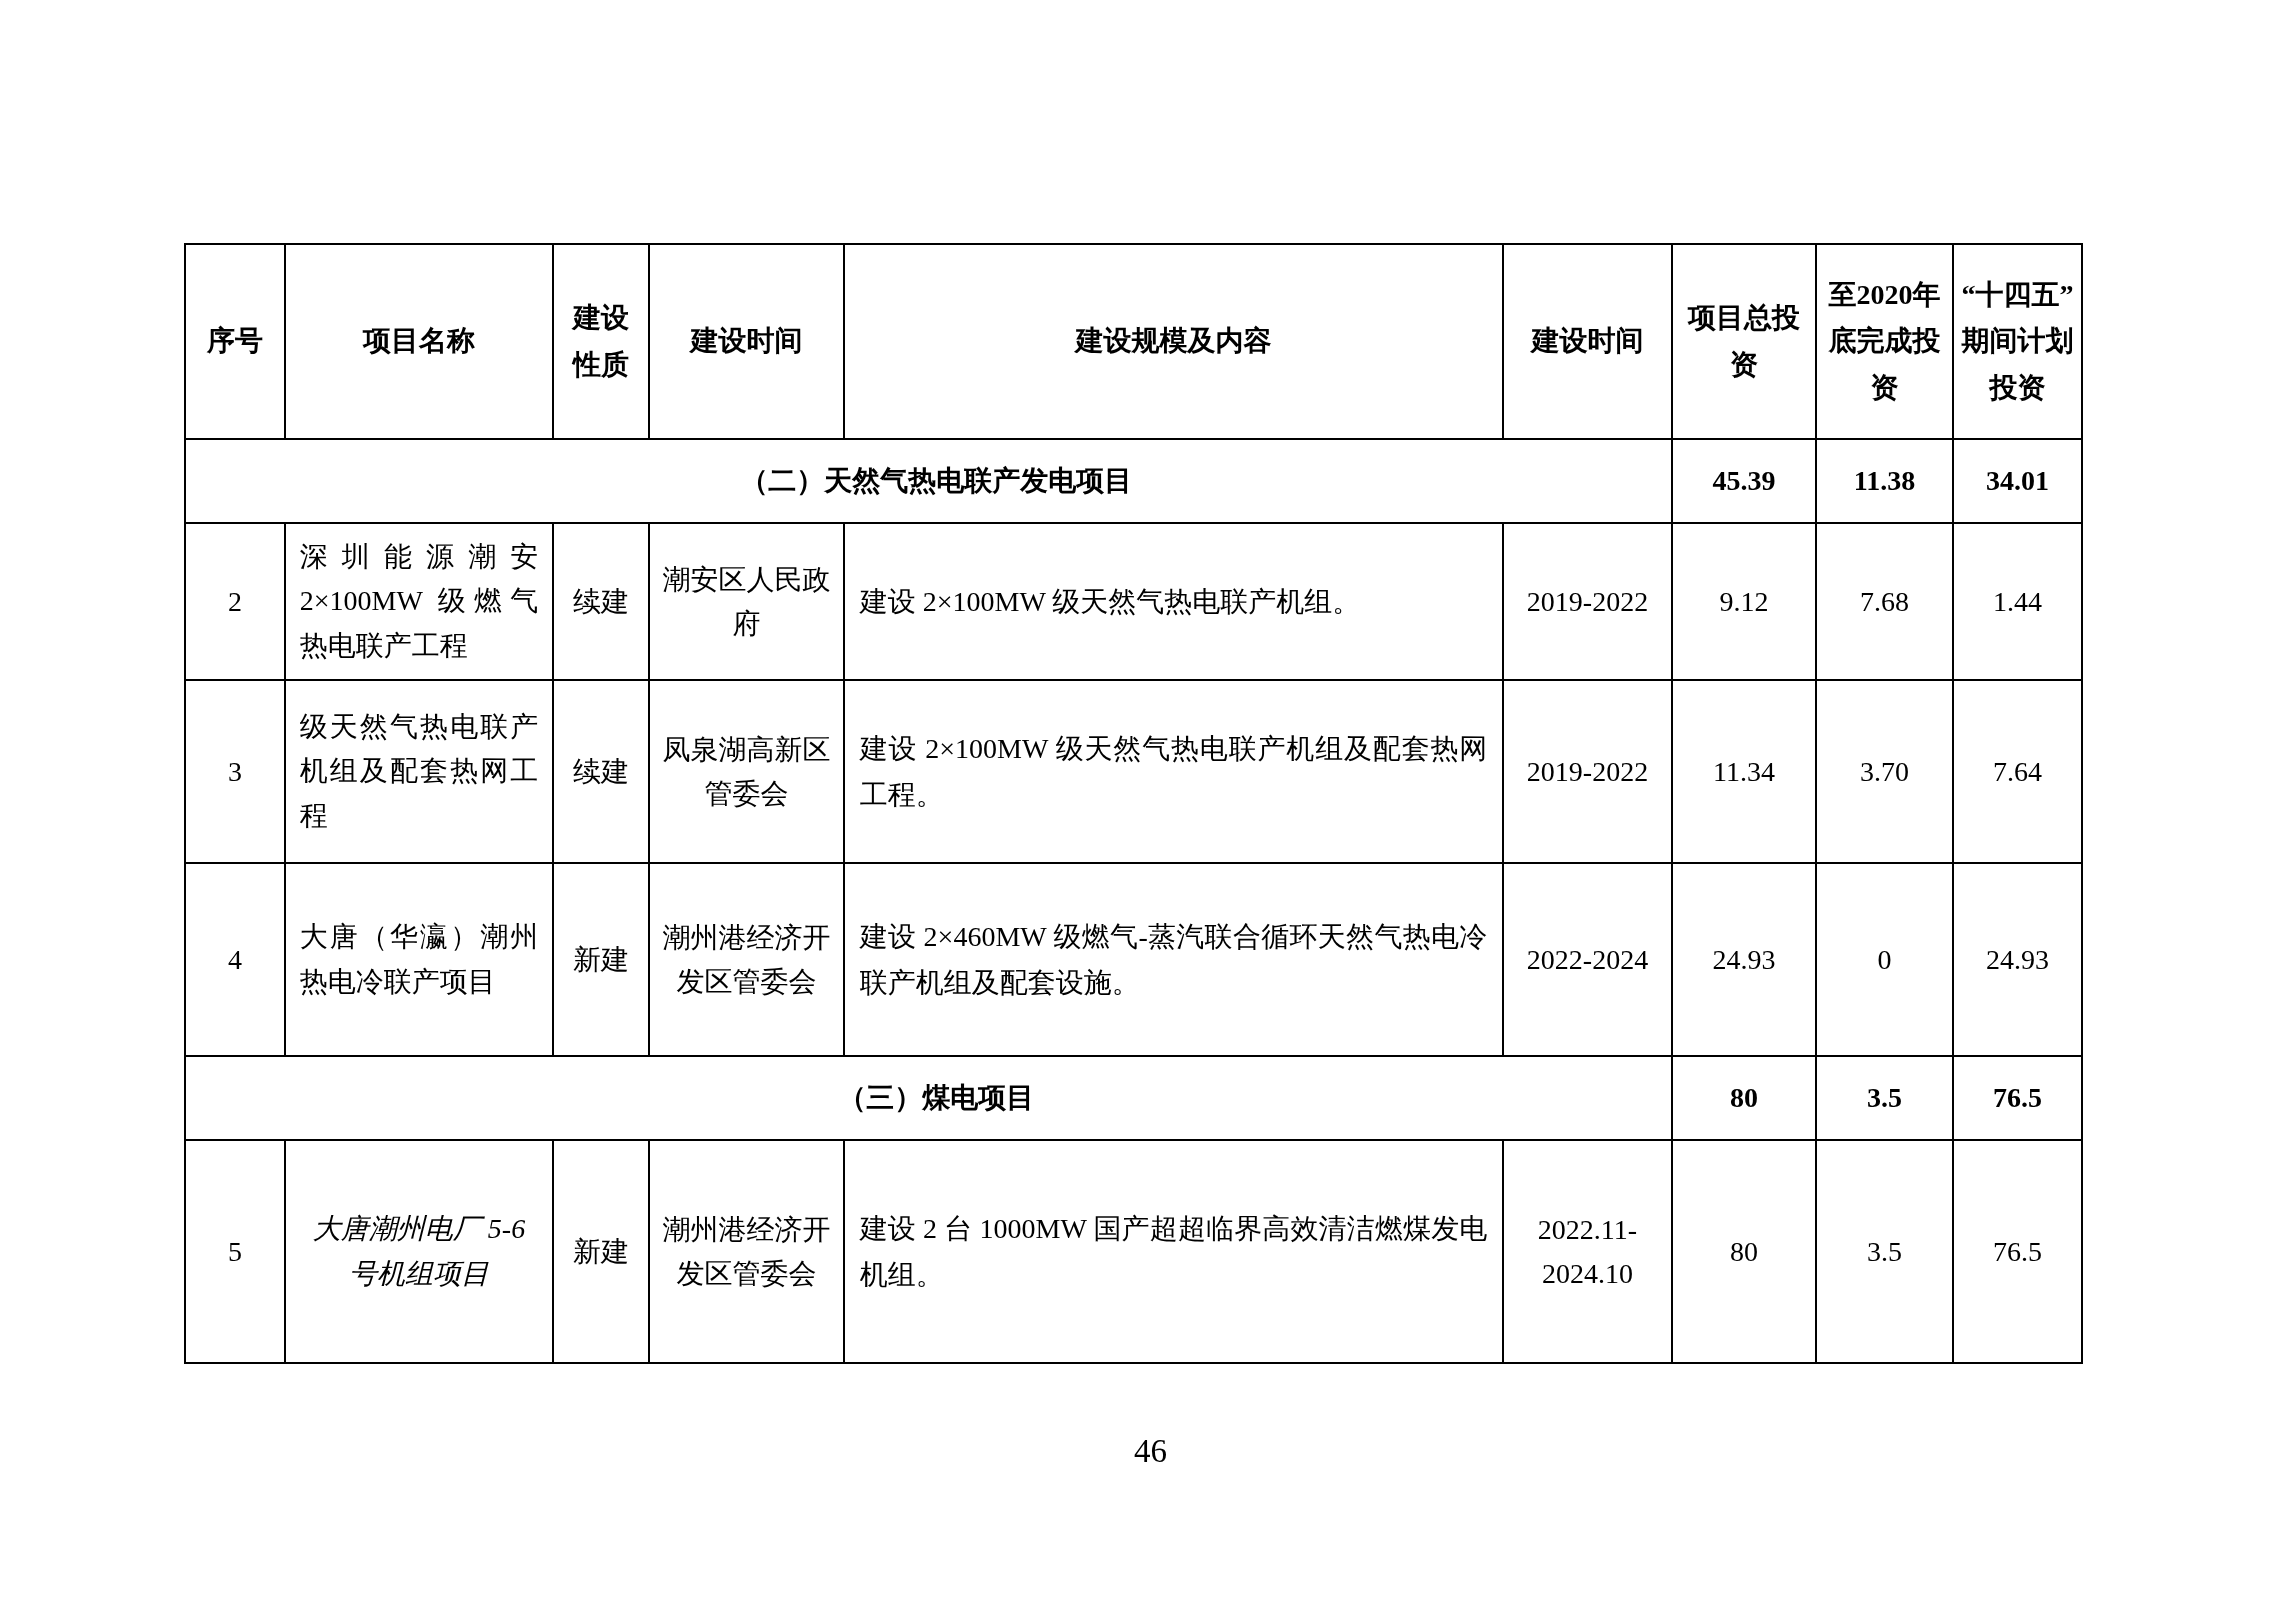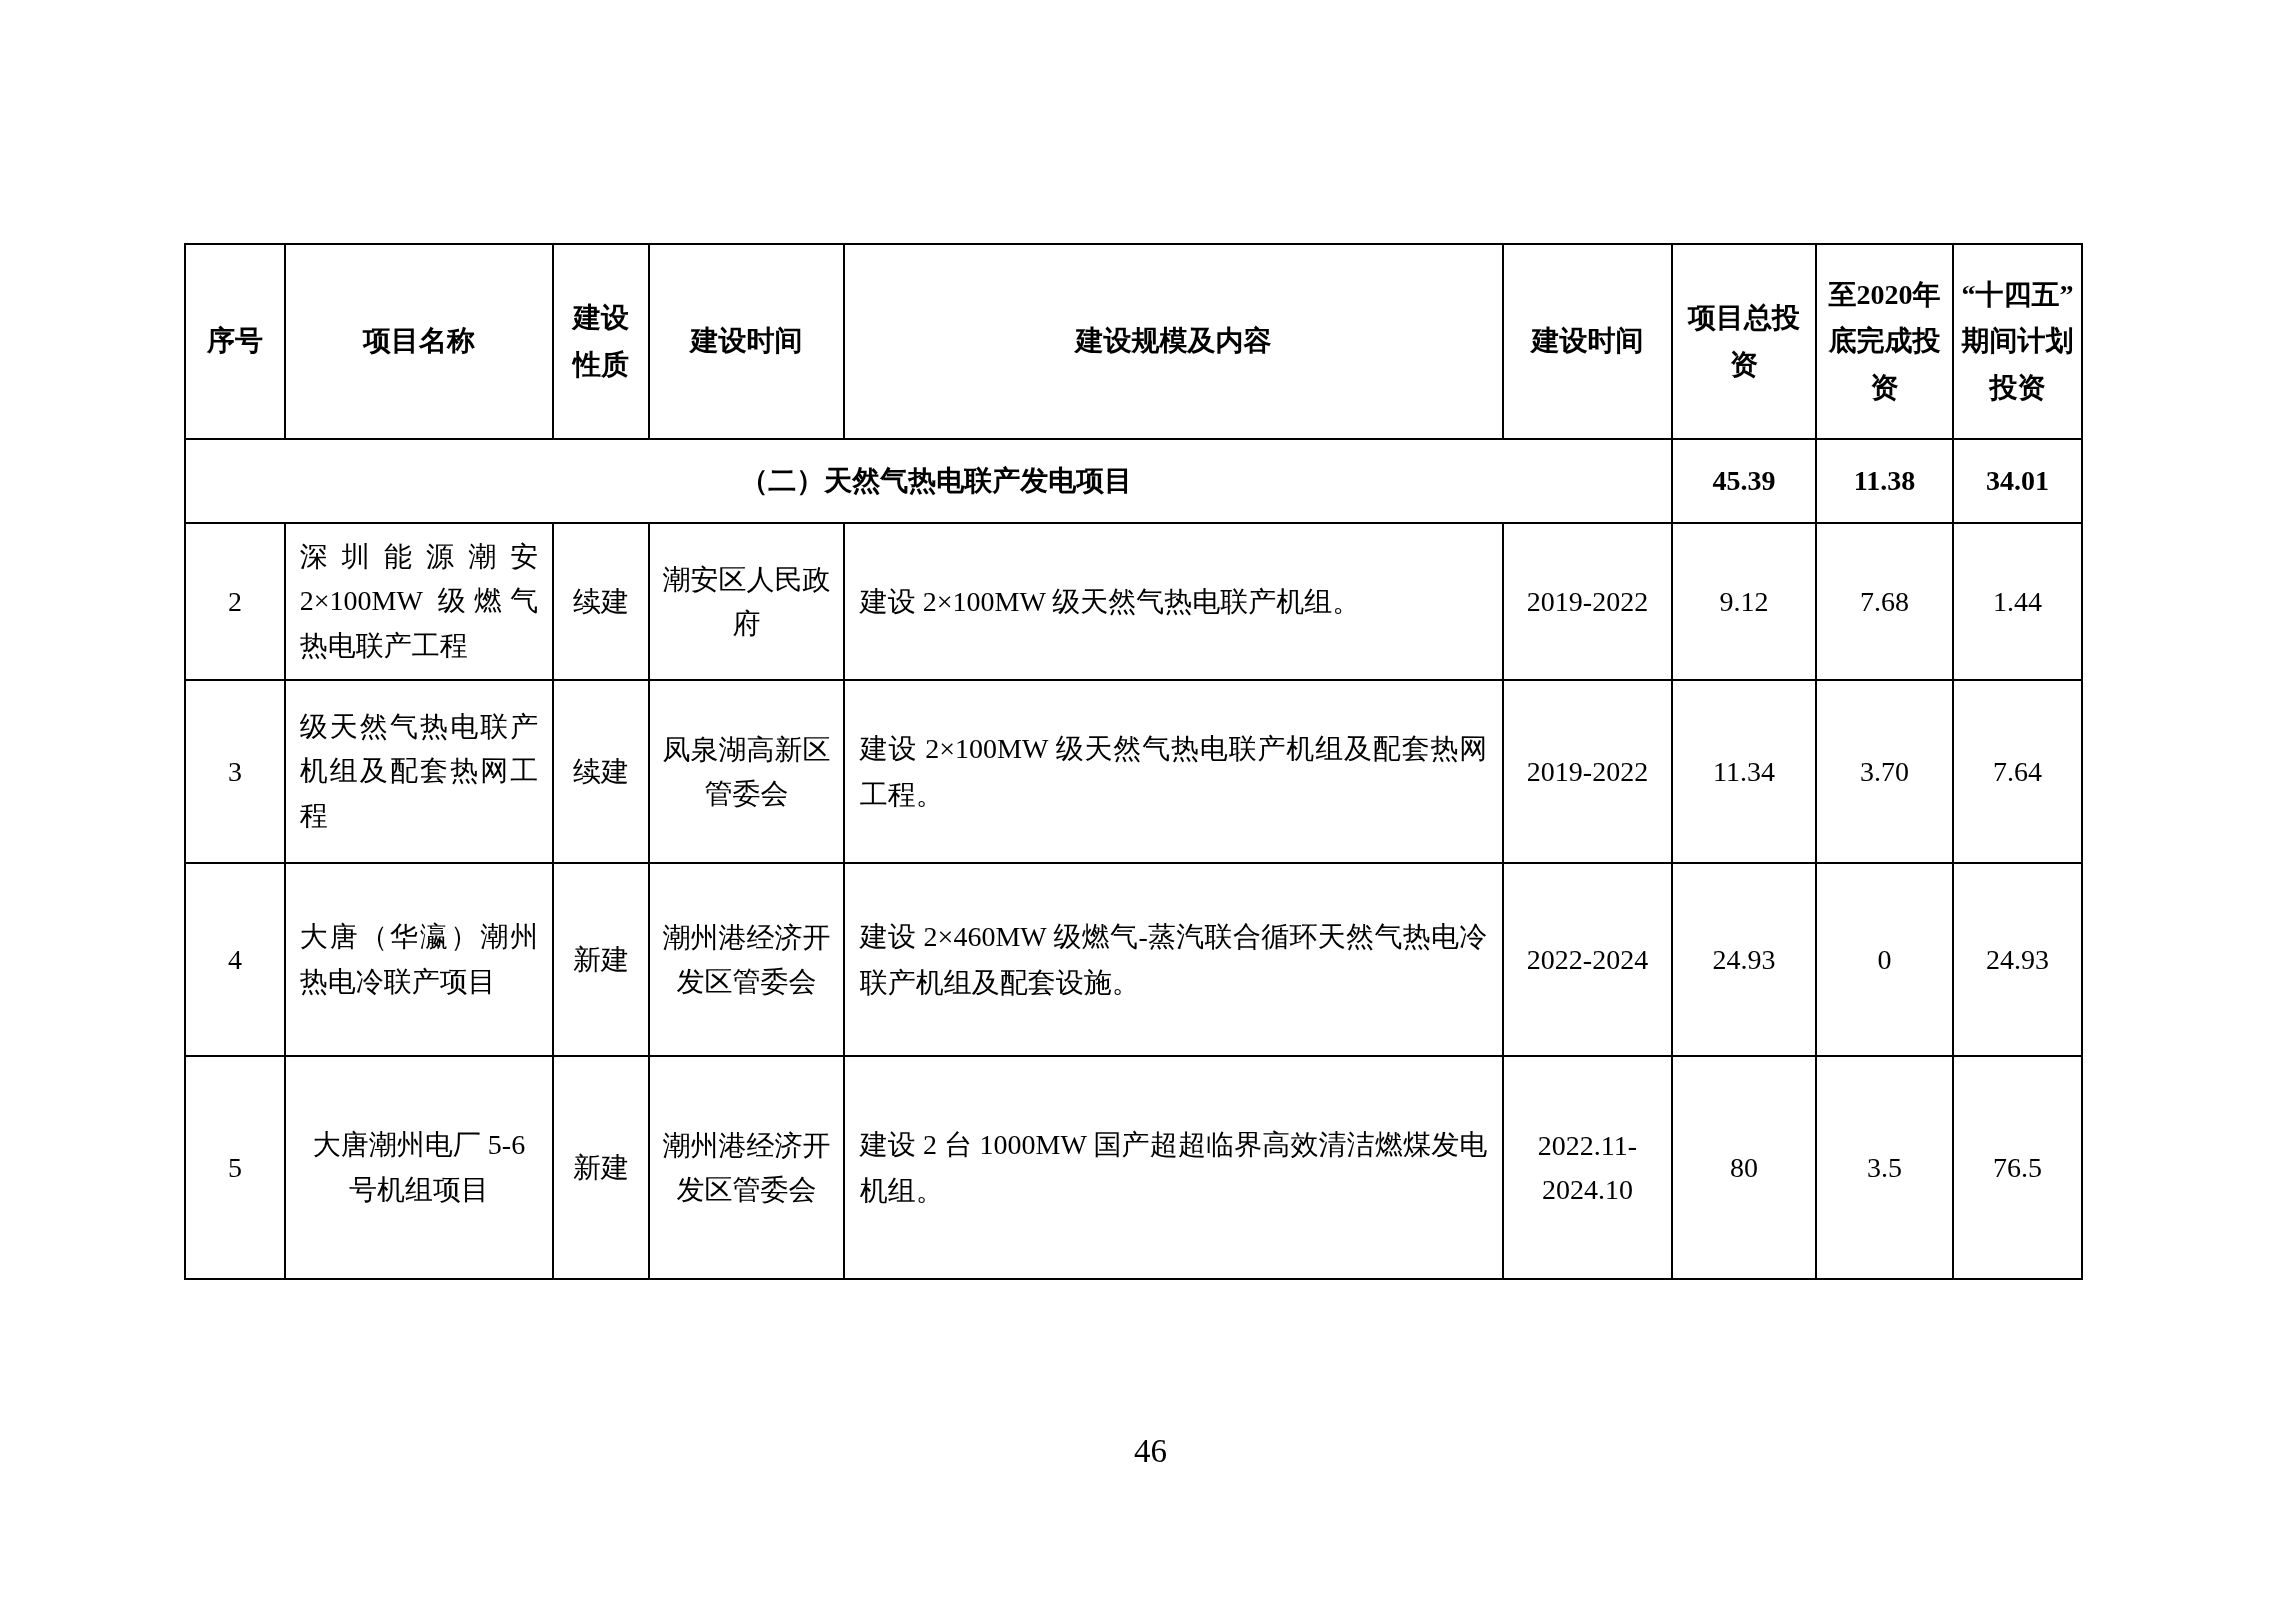--- a/index.html
+++ b/index.html
@@ -27,21 +27,21 @@
   .r-section{height:84px;}
   .r2{height:157px;}
   .r3{height:183px;}
   .r4{height:193px;}
   .r5{height:223px;}
   .center{text-align:center;line-height:1.55;}
   .name-cell{
     text-align:justify;text-justify:inter-ideograph;
     padding:0 13.7px;line-height:1.58;margin-left:46px;
   }
-  .name-center{text-align:center;padding:0 9.8px;line-height:1.58;}
+  .name-center{text-align:center;padding:0 9.8px;line-height:1.58;font-style:italic;}
   .content-cell{
     text-align:justify;text-justify:inter-ideograph;
     padding:0 14.7px;line-height:1.62;
   }
   .section-title{
     font-weight:bold;text-align:center;padding:0 0 0 15.7px;line-height:1.4;
   }
   .bold{font-weight:bold;}
   .page-number{
     position:absolute;left:4px;top:1433px;width:100%;
@@ -113,20 +113,26 @@
     <td class="name-cell">大唐（华瀛）潮州热电冷联产项目</td>
     <td class="center">新建</td>
     <td class="center">潮州港经济开发区管委会</td>
     <td class="content-cell">建设 2×460MW 级燃气-蒸汽联合循环天然气热电冷联产机组及配套设施。</td>
     <td class="center">2022-2024</td>
     <td class="center">24.93</td>
     <td class="center">0</td>
     <td class="center">24.93</td>
   </tr>
 
+  <tr class="r-section">
+    <td class="section-title" colspan="6">（三）煤电项目</td>
+    <td class="center bold">80</td>
+    <td class="center bold">3.5</td>
+    <td class="center bold">76.5</td>
+  </tr>
 
   <tr class="r5">
     <td class="center">5</td>
     <td class="name-center">大唐潮州电厂 5-6 号机组项目</td>
     <td class="center">新建</td>
     <td class="center">潮州港经济开发区管委会</td>
     <td class="content-cell">建设 2 台 1000MW 国产超超临界高效清洁燃煤发电机组。</td>
     <td class="center">2022.11-2024.10</td>
     <td class="center">80</td>
     <td class="center">3.5</td>

